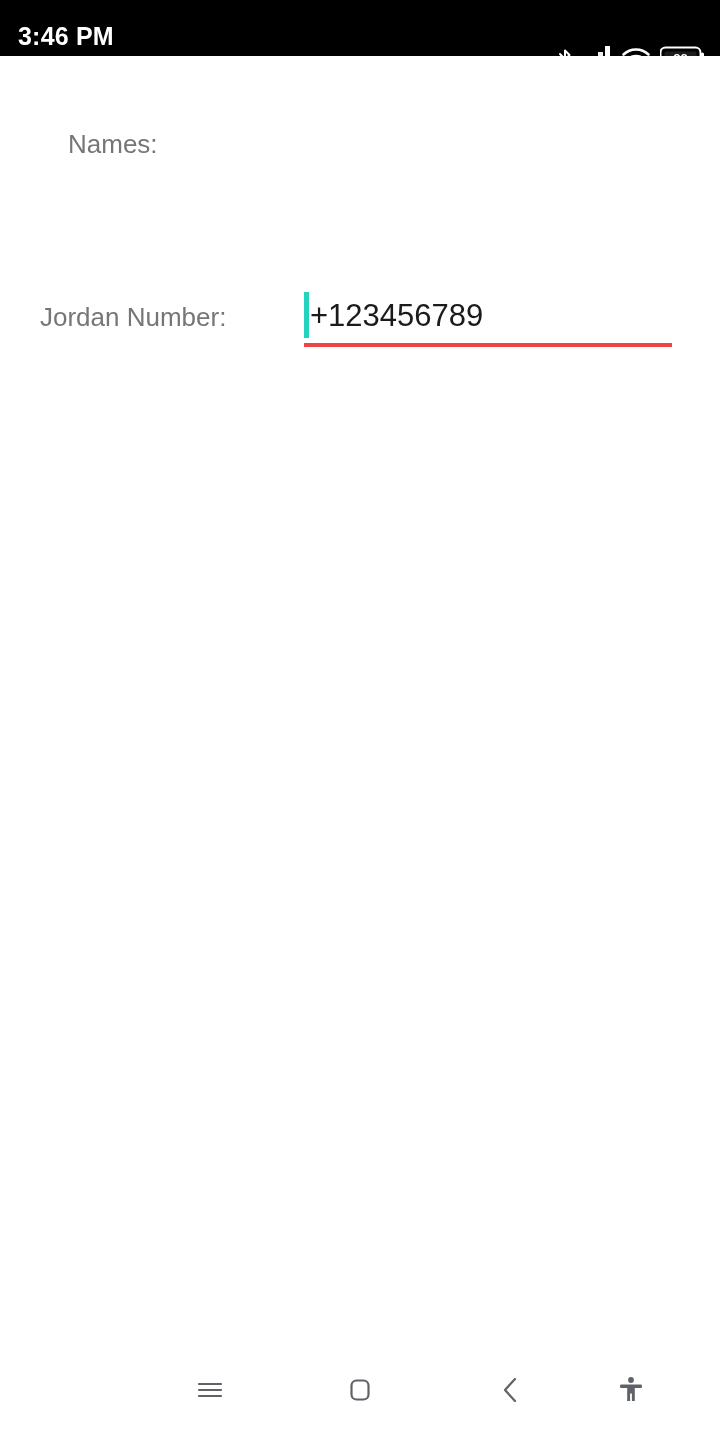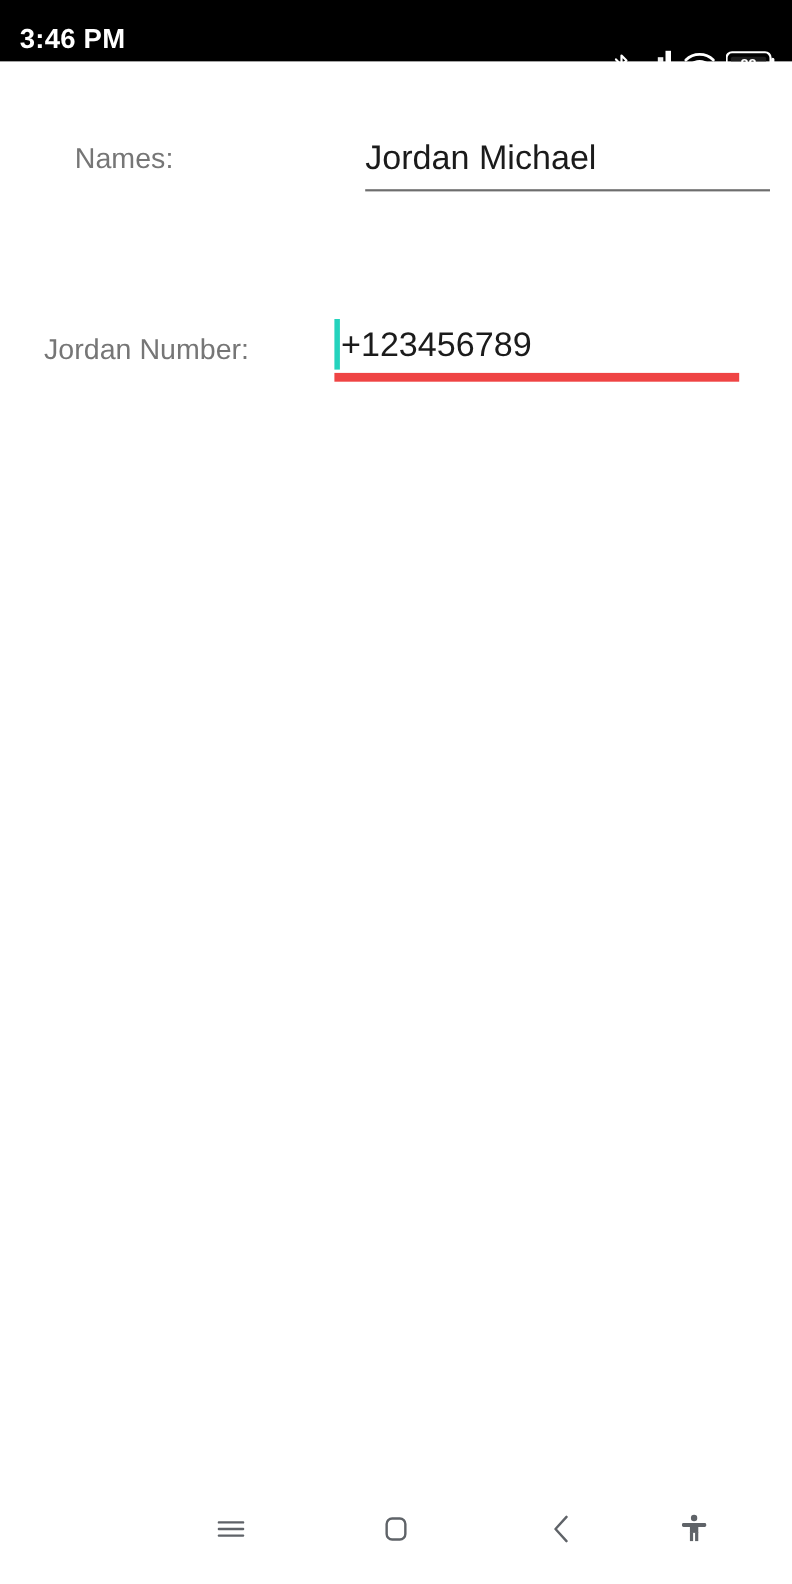--- a/index.html
+++ b/index.html
@@ -92,21 +92,21 @@
     font-size: 31px;
     white-space: nowrap;
     line-height: 1;
   }
 
   
   .field-input.inactive {
     border-bottom: 2px solid #6e6e6e;
   }
   .field-input.active {
-    border-bottom: 8px solid #ef4444;
+    border-bottom: 4px solid #ef4444;
   }
 
   
   .caret {
     display: inline-block;
     width: 5px;
     height: 46px;
     background: #24d3bd;
     margin-right: 1px;
     flex: none;
@@ -204,23 +204,20 @@
       </svg>
     </span>
 
   </div>
 </div>
 
 <div class="content">
 
   <div class="field-row names">
     <div class="field-label">Names:</div>
-    <div class="field-input inactive">
-      <span class="val">Jordan Michael</span>
-    </div>
   </div>
 
   <div class="field-row phone">
     <div class="field-label">Jordan Number:</div>
     <div class="field-input active">
       <span class="caret"></span>
       <span class="val">+123456789</span>
     </div>
   </div>
 

